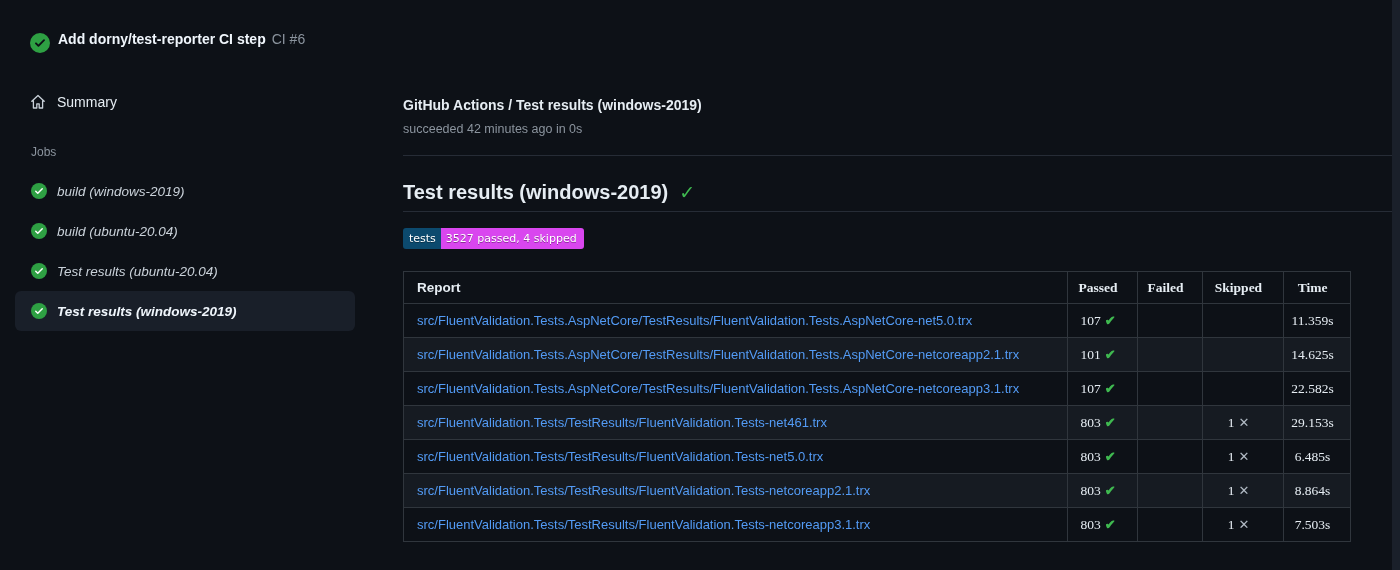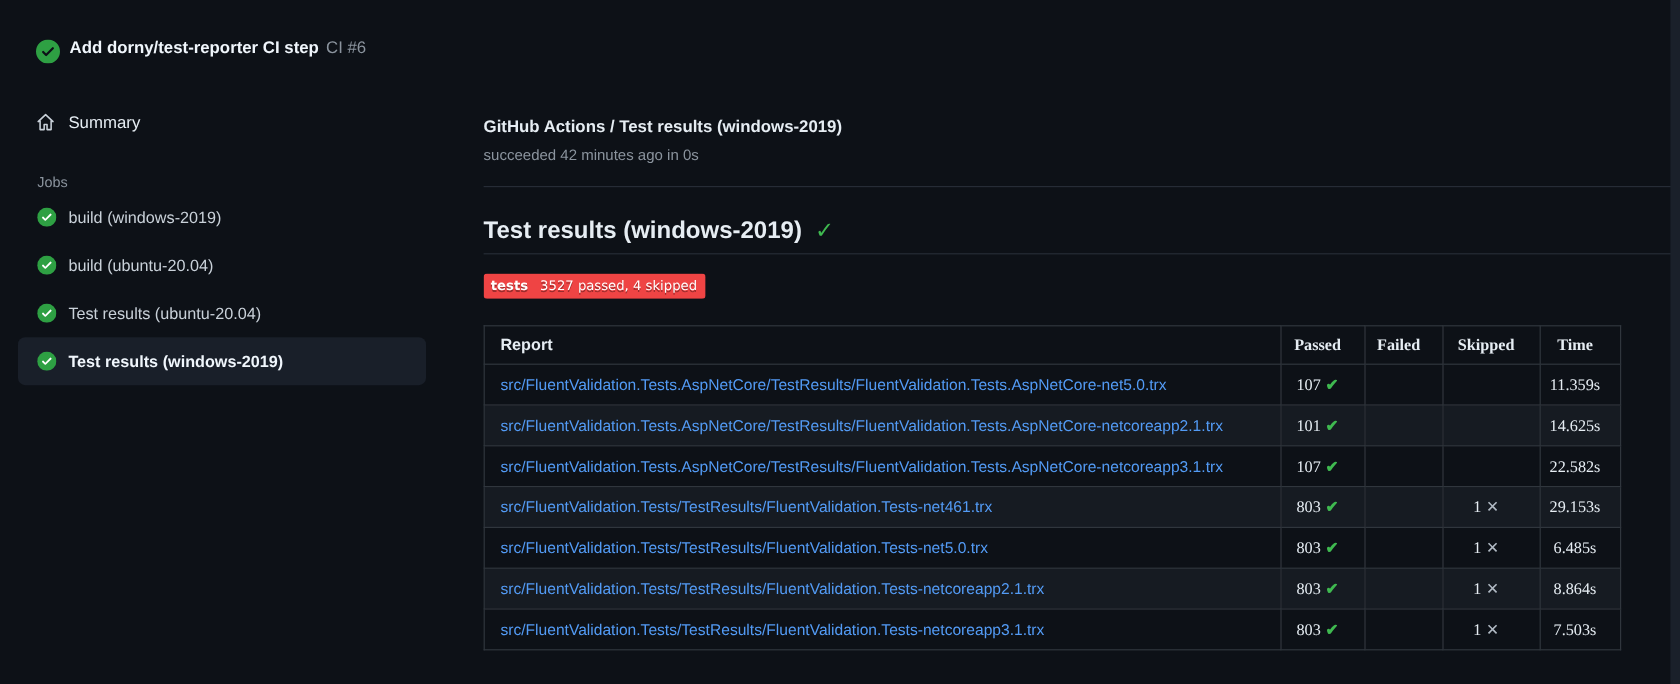--- a/index.html
+++ b/index.html
@@ -13,21 +13,21 @@
   .header-circle { position:absolute; left:30px; top:33px; width:20px; height:20px; }
   .run-title-wrap { position:absolute; left:58px; top:31px; font-size:14px; white-space:nowrap; }
   .run-title { font-weight:700; color:#f0f6fc; }
   .run-number { font-weight:400; color:#8b949e; margin-left:6px; }
 
   
   .summary-item { position:absolute; left:30px; top:94px; display:flex; align-items:center; gap:11px;
                   font-size:14px; color:#e6edf3; cursor:pointer; }
   .summary-item svg { display:block; }
   .jobs-label { position:absolute; left:31px; top:145px; font-size:12px; color:#8b949e; }
-  .jobs-list { position:absolute; left:15px; top:161px; width:340px; }
+  .jobs-list { position:absolute; left:15px; top:171px; width:340px;font-style:italic; }
   .job-item { display:flex; align-items:center; gap:10px; height:40px; padding:0 16px;
               border-radius:6px; font-size:13.5px; color:#c9d1d9; cursor:pointer; white-space:nowrap; }
   .job-item.selected { background:#191f29; color:#f0f6fc; font-weight:700; }
   .job-item svg { flex-shrink:0; display:block; }
 
   
   .main { position:absolute; left:403px; top:0; width:997px; height:544px; }
   .breadcrumb { position:absolute; left:0; top:97px; font-size:14px; font-weight:700; color:#e6edf3; }
   .status-line { position:absolute; left:0; top:122px; font-size:12.5px; color:#8b949e; }
   .divider { position:absolute; left:0; width:997px; border-top:1px solid #262c36; height:0; }
@@ -126,22 +126,22 @@
   </nav>
 
 <div class="main">
   <div class="breadcrumb">GitHub Actions / Test results (windows-2019)</div>
   <div class="status-line">succeeded 42 minutes ago in 0s</div>
   <div class="divider d1"></div>
   <h2 class="section-title"><span>Test results (windows-2019)</span><span class="check">✓</span></h2>
   <div class="divider d2"></div>
 
   <div class="badge">
-    <span class="badge-label" id="badge-label" style="background: #ef4444; font-weight: bold;">tests</span>
-    <span class="badge-value" id="badge-value" style="background: #ef4444;">3527 passed, 4 skipped</span>
+    <span class="badge-label" id="badge-label" style="background: #0c4a6e;">tests</span>
+    <span class="badge-value" id="badge-value" style="background: #d946ef;">3527 passed, 4 skipped</span>
   </div>
 
   <table class="results-table">
     <colgroup>
       <col style="width:664px">
         <col style="width:70px">
         <col style="width:65px">
         <col style="width:81px">
         <col style="width:67px">
     </colgroup>

